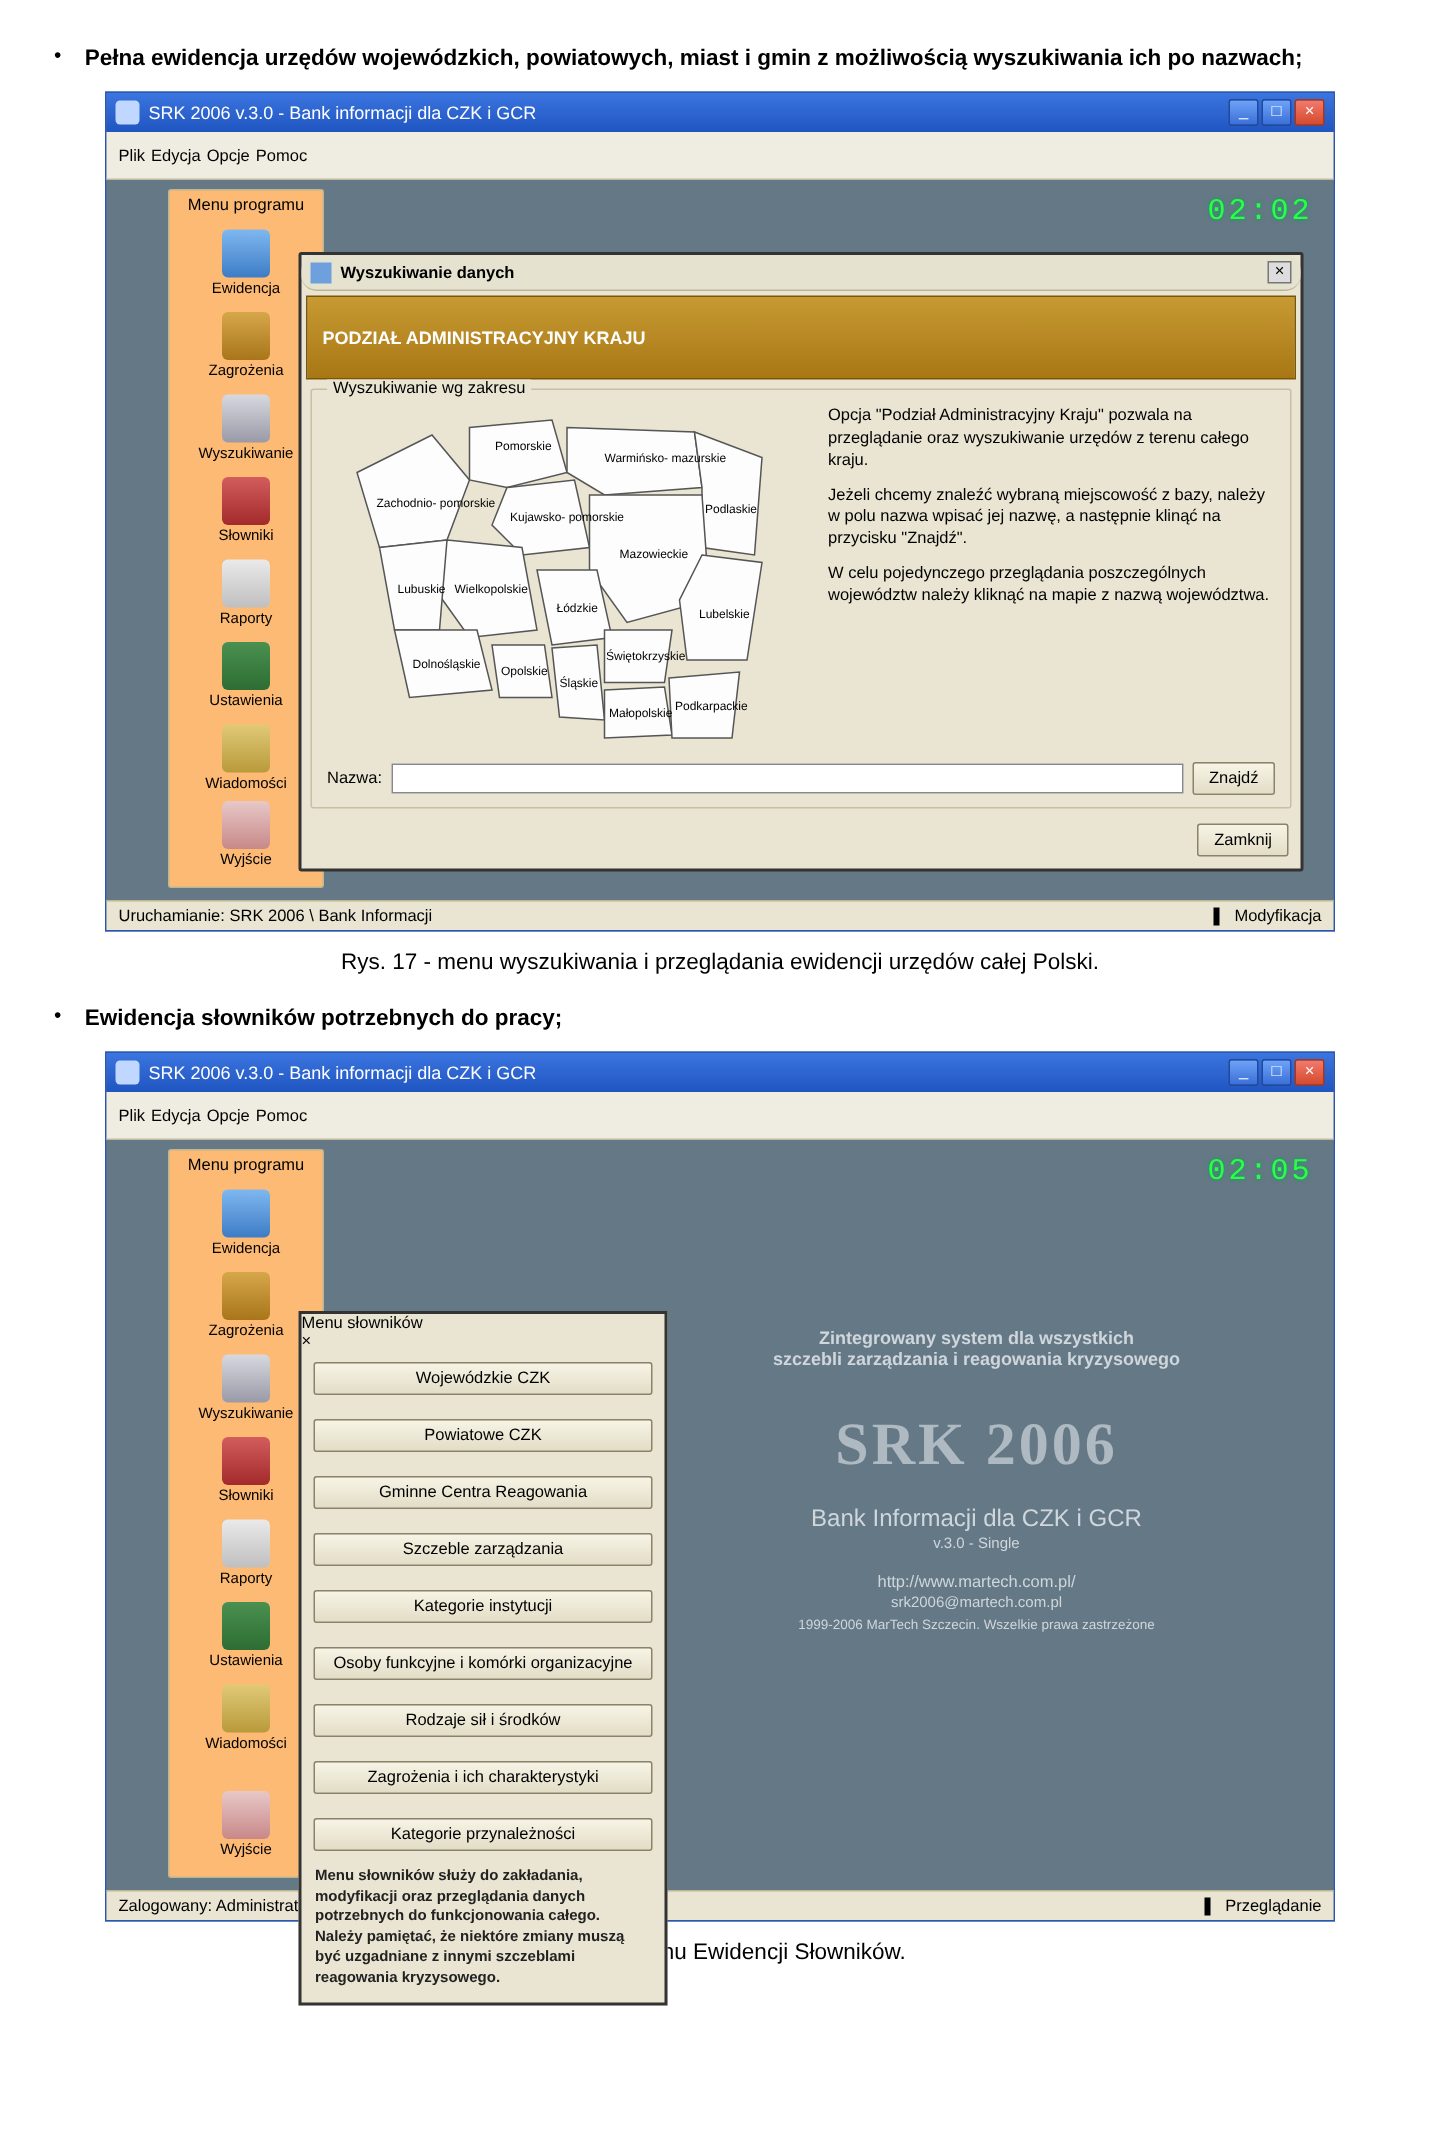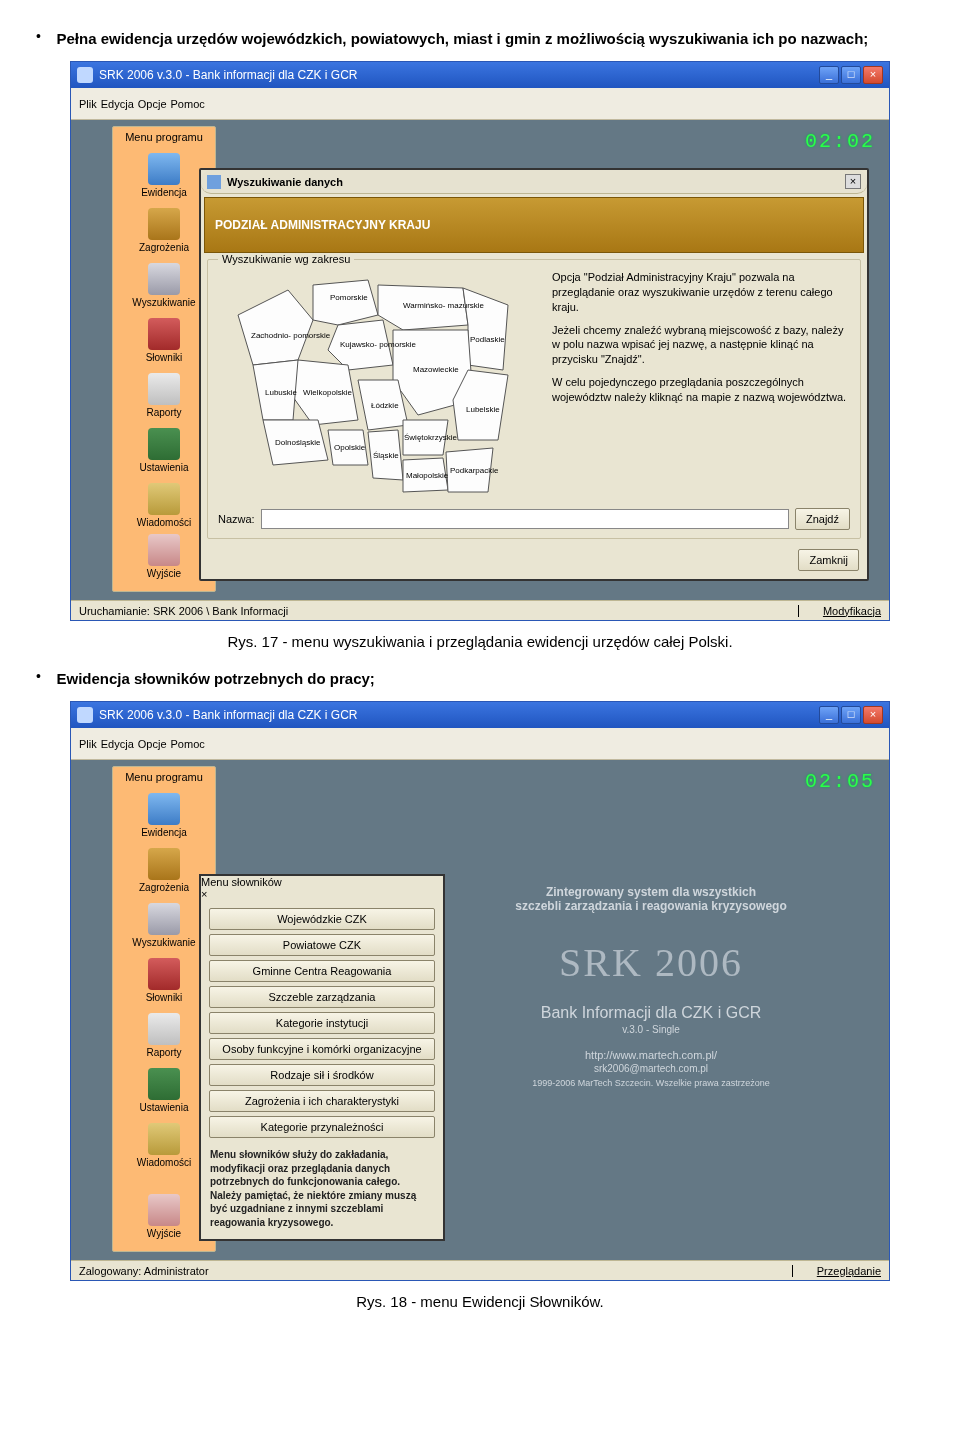--- a/index.html
+++ b/index.html
@@ -22,21 +22,21 @@
   .menubar span { font-size: 11px; cursor: pointer; }
   .clientarea { background: #647885; position: relative; height: 480px; }
   .sidepanel { position: absolute; left: 8px; top: 6px; bottom: 8px; width: 104px; background: #fdba74; border: 1px solid #bdb693; border-radius: 2px; margin-left: 33px; }
   .sidepanel .sp-title { text-align: center; font-size: 11px; padding: 4px 0; }
   .sp-item { text-align: center; padding: 6px 4px 4px 4px; cursor: pointer; }
   .sp-icon { width: 32px; height: 32px; margin: 0 auto 2px auto; border-radius: 4px; }
   .sp-label { font-size: 10px; }
   .sp-bottom { position: absolute; bottom: 8px; left: 0; right: 0; }
   .statusbar { background: #e9e5d2; height: 20px; display: flex; align-items: center; padding: 0 8px; border-top: 1px solid #bdb693; font-size: 11px; }
   .statusbar .sleft { flex: 1; }
-  .statusbar .sright { padding-left: 24px; border-left: 1px solid #000000; text-decoration: underline; }
+  .statusbar .sright { padding-left: 10px; border-left: 4px solid #000000; }
   .clock { position: absolute; right: 14px; top: 10px; font-family: "Courier New", monospace; font-weight: normal; font-size: 20px; color: #2aff48; letter-spacing: 2px; text-shadow: 0 0 3px #0a5; }
 
   
   .dialog { position: absolute; left: 128px; top: 48px; width: 670px; background: #e9e5d2; border: 2px solid #333; border-radius: 2px; }
   .dialog .d-title { background: #e6e2d0; padding: 4px 6px; display: flex; align-items: center; border-bottom: 1px solid #bdb693; border-radius: 10px; }
   .dialog .d-title .d-ico { width: 14px; height: 14px; background: #6fa0de; margin-right: 6px; }
   .dialog .d-title .d-txt { flex: 1; font-size: 11px; font-weight: bold; }
   .dialog .d-title .d-x { width: 16px; height: 15px; border: 1px solid #777; background: #ddd; text-align: center; line-height: 12px; font-size: 11px; cursor: pointer; }
   .dialog .d-ribbon { background: linear-gradient(#c79a33,#a87714); color: #fff; font-weight: bold; padding: 20px 10px; font-size: 12px; border: 1px solid #7a5608; margin: 3px 3px 6px 3px; }
   .group { margin: 0 6px 6px 6px; border: 1px solid #c7c0a4; border-radius: 2px; padding: 10px 10px 8px 10px; position: relative; background: #e9e5d2; }
@@ -48,28 +48,28 @@
   .info { flex: 1; font-size: 11px; line-height: 1.35; }
   .info p { margin-bottom: 8px; }
   .name-row { display: flex; align-items: center; gap: 6px; margin-top: 8px; }
   .name-row input { flex: 1; height: 20px; border: 1px solid #888; padding: 0 4px; font-size: 11px; background: #fff; }
   .btn { height: 22px; padding: 0 10px; border: 1px solid #8a836a; background: linear-gradient(#f7f4e6,#e2ddc6); font-size: 11px; cursor: pointer; border-radius: 2px; }
   .btn-right { text-align: right; padding: 4px 8px 8px 0; }
 
   
   .bgtext { position: absolute; left: 360px; top: 125px; right: 18px; color: #cfd6dc; text-align: center; }
   .bgtext .line1 { font-size: 12px; font-weight: bold; }
-  .bgtext .brand { font-size: 40px; font-weight: normal; font-family: Georgia, serif; color: #aeb9c2; letter-spacing: 2px; margin-top: 26px; }
+  .bgtext .brand { font-size: 40px; font-weight: bold; font-family: Georgia, serif; color: #aeb9c2; letter-spacing: 2px; margin-top: 26px; }
   .bgtext .sub { font-size: 16px; margin-top: 18px; }
   .bgtext .tiny { font-size: 10px; margin-top: 2px; }
   .bgtext .url { font-size: 11px; margin-top: 14px; }
   .bgtext .copy { font-size: 9px; margin-top: 4px; }
   .dict-dialog { position: absolute; left: 128px; top: 114px; width: 246px; background: #e9e5d2; border: 2px solid #333; }
   .dict-dialog .d-title .d-ico { background: #c05050; }
-  .dict-btns { padding: 8px 8px 10px 8px; display: flex; flex-direction: column; gap: 4px; }
+  .dict-btns { padding: 8px 8px 10px 8px; display: flex; flex-direction: column; gap: 16px; }
   .dict-btns button { height: 22px; border: 1px solid #8a836a; background: linear-gradient(#f7f4e6,#e2ddc6); font-size: 11px; cursor: pointer; border-radius: 2px; }
   .dict-help { padding: 0 9px 10px 9px; font-size: 10px; font-weight: bold; line-height: 1.35; color: #222; }
 
   
   .ic-a{background:linear-gradient(#7fb8f0,#3d7cc6);} .ic-b{background:linear-gradient(#d6a74a,#a9751a);} .ic-c{background:linear-gradient(#d8d8df,#9a9aa8);} .ic-d{background:linear-gradient(#d35c5c,#a22a2a);} .ic-e{background:linear-gradient(#eaeaea,#bfbfbf);} .ic-f{background:linear-gradient(#4a9050,#2e6d34);} .ic-g{background:linear-gradient(#e0c978,#b89a3a);} .ic-h{background:linear-gradient(#e8c8c8,#c88888);}
 </style>
 </head>
 <body>
 
 <ul class="doc-list">

